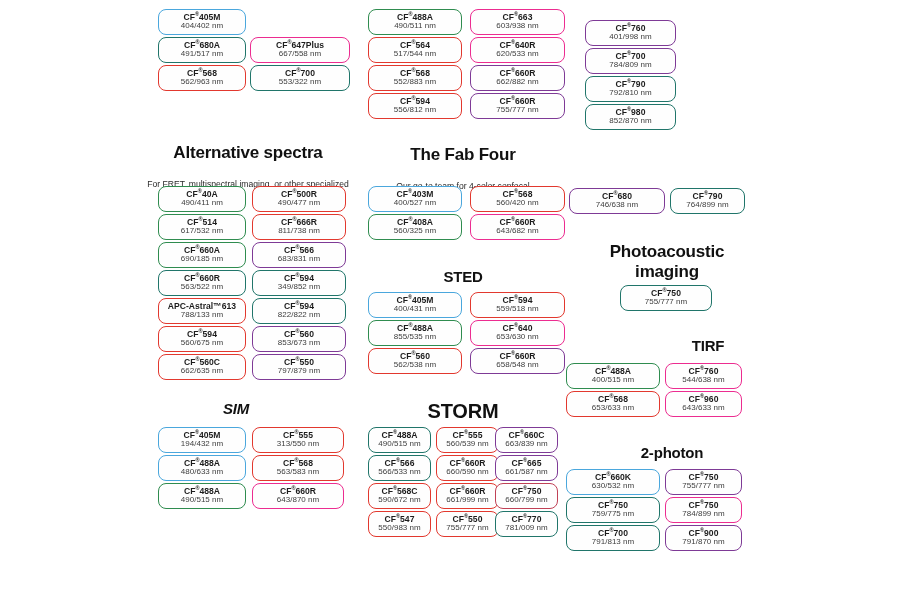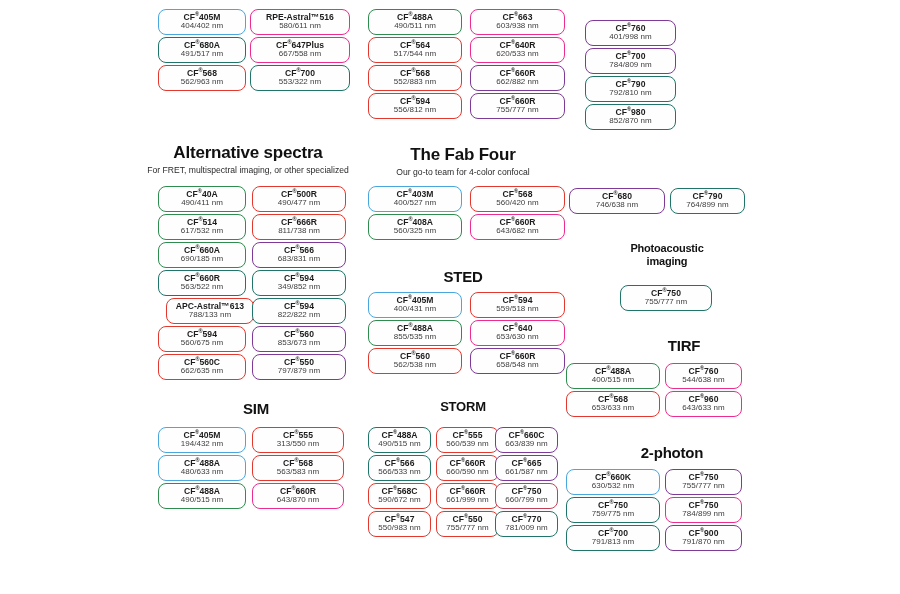--- a/index.html
+++ b/index.html
@@ -10,69 +10,65 @@
   .badge{
     position:absolute;height:26px;background:#fefefe;border:1.6px solid #888;
     border-radius:8px;display:flex;flex-direction:column;align-items:center;
     justify-content:center;box-sizing:border-box;line-height:1.12;
   }
   .dye-name{font-size:8.6px;font-weight:bold;color:#1c1c1c;white-space:nowrap;}
   .dye-name .reg{font-size:5.5px;vertical-align:super;line-height:0;}
   .dye-sub{font-size:8px;color:#3d3d3d;white-space:nowrap;}
   .header{position:absolute;transform:translateX(-50%);text-align:center;color:#111;}
   .header .title{font-weight:bold;white-space:pre-line;line-height:1.15;letter-spacing:-0.2px;}
-  .header .subtitle{font-size:8.6px;color:#2a2a2a;margin-top:2px;white-space:nowrap;}
+  .header .subtitle{font-size:8.6px;color:#2a2a2a;margin-top:16px;white-space:nowrap;}
 </style>
 </head>
 <body>
 
 <div id="canvas" style="width: 900px; height: 594px; background: rgb(255, 255, 255);">
     <div class="header" style="left: 248px; top: 143px;">
       <div class="title" style="font-size: 17px;">Alternative spectra</div>
       <div class="subtitle">For FRET, multispectral imaging, or other specialized</div>
     </div>
     <div class="header" style="left: 463px; top: 145px;">
       <div class="title" style="font-size: 17px;">The Fab Four</div>
       <div class="subtitle">Our go-to team for 4-color confocal</div>
     </div>
     <div class="header" style="left: 463px; top: 268px;">
       <div class="title" style="font-size: 15px;">STED</div>
     </div>
     <div class="header" style="left: 667px; top: 242px;">
-      <div class="title" style="font-size: 11px;">Photoacoustic
+      <div class="title" style="font-size: 17px;">Photoacoustic
 imaging</div>
     </div>
-    <div class="header" style="left: 684px; top: 337px;">
+    <div class="header" style="left: 708px; top: 337px;">
       <div class="title" style="font-size: 15px;">TIRF</div>
     </div>
-    <div class="header" style="left: 256px; top: 400px;">
+    <div class="header" style="left: 236px; top: 400px; font-style: italic;">
       <div class="title" style="font-size: 15px;">SIM</div>
     </div>
     <div class="header" style="left: 463px; top: 400px;">
-      <div class="title" style="font-size: 13px;">STORM</div>
+      <div class="title" style="font-size: 20px;">STORM</div>
     </div>
     <div class="header" style="left: 672px; top: 444px;">
       <div class="title" style="font-size: 15px;">2-photon</div>
     </div>
     <div class="badge" style="left: 158px; top: 9px; width: 88px; border-color: rgb(74, 167, 221);">
       <div class="dye-name">CF<span class="reg">®</span>405M</div>
       <div class="dye-sub">404/402 nm</div>
     </div>
     <div class="badge" style="left: 158px; top: 37px; width: 88px; border-color: rgb(32, 117, 106);">
       <div class="dye-name">CF<span class="reg">®</span>680A</div>
       <div class="dye-sub">491/517 nm</div>
     </div>
     <div class="badge" style="left: 158px; top: 65px; width: 88px; border-color: rgb(226, 56, 46);">
       <div class="dye-name">CF<span class="reg">®</span>568</div>
       <div class="dye-sub">562/963 nm</div>
     </div>
-    <div class="badge" style="left: 250px; top: 9px; width: 100px; border-color: rgb(236, 44, 144);">
-      <div class="dye-name">RPE-Astral™516</div>
-      <div class="dye-sub">580/611 nm</div>
-    </div>
     <div class="badge" style="left: 250px; top: 37px; width: 100px; border-color: rgb(236, 44, 144);">
       <div class="dye-name">CF<span class="reg">®</span>647Plus</div>
       <div class="dye-sub">667/558 nm</div>
     </div>
     <div class="badge" style="left: 250px; top: 65px; width: 100px; border-color: rgb(32, 117, 106);">
       <div class="dye-name">CF<span class="reg">®</span>700</div>
       <div class="dye-sub">553/322 nm</div>
     </div>
     <div class="badge" style="left: 368px; top: 9px; width: 94px; border-color: rgb(47, 140, 79);">
       <div class="dye-name">CF<span class="reg">®</span>488A</div>
@@ -131,21 +127,21 @@
       <div class="dye-sub">617/532 nm</div>
     </div>
     <div class="badge" style="left: 158px; top: 242px; width: 88px; border-color: rgb(47, 140, 79);">
       <div class="dye-name">CF<span class="reg">®</span>660A</div>
       <div class="dye-sub">690/185 nm</div>
     </div>
     <div class="badge" style="left: 158px; top: 270px; width: 88px; border-color: rgb(32, 117, 106);">
       <div class="dye-name">CF<span class="reg">®</span>660R</div>
       <div class="dye-sub">563/522 nm</div>
     </div>
-    <div class="badge" style="left: 166px; top: 298px; width: 88px; border-color: rgb(226, 56, 46);">
+    <div class="badge" style="left: 158px; top: 298px; width: 88px; border-color: rgb(226, 56, 46);">
       <div class="dye-name">APC-Astral™613</div>
       <div class="dye-sub">788/133 nm</div>
     </div>
     <div class="badge" style="left: 158px; top: 326px; width: 88px; border-color: rgb(226, 56, 46);">
       <div class="dye-name">CF<span class="reg">®</span>594</div>
       <div class="dye-sub">560/675 nm</div>
     </div>
     <div class="badge" style="left: 158px; top: 354px; width: 88px; border-color: rgb(226, 56, 46);">
       <div class="dye-name">CF<span class="reg">®</span>560C</div>
       <div class="dye-sub">662/635 nm</div>

